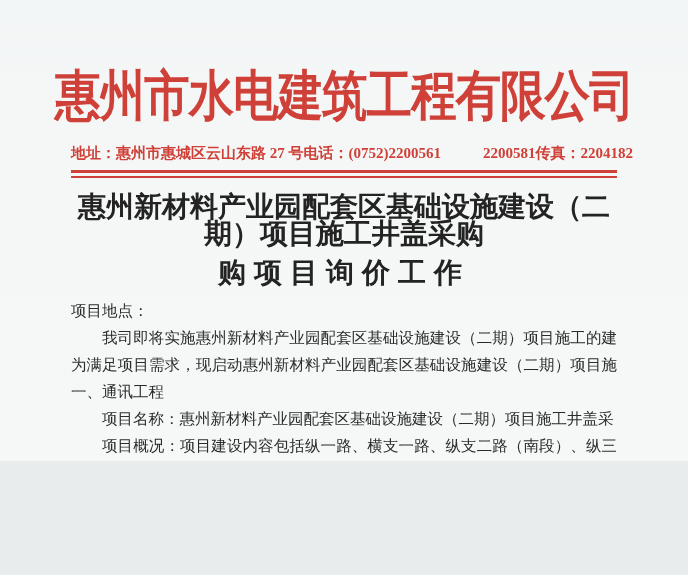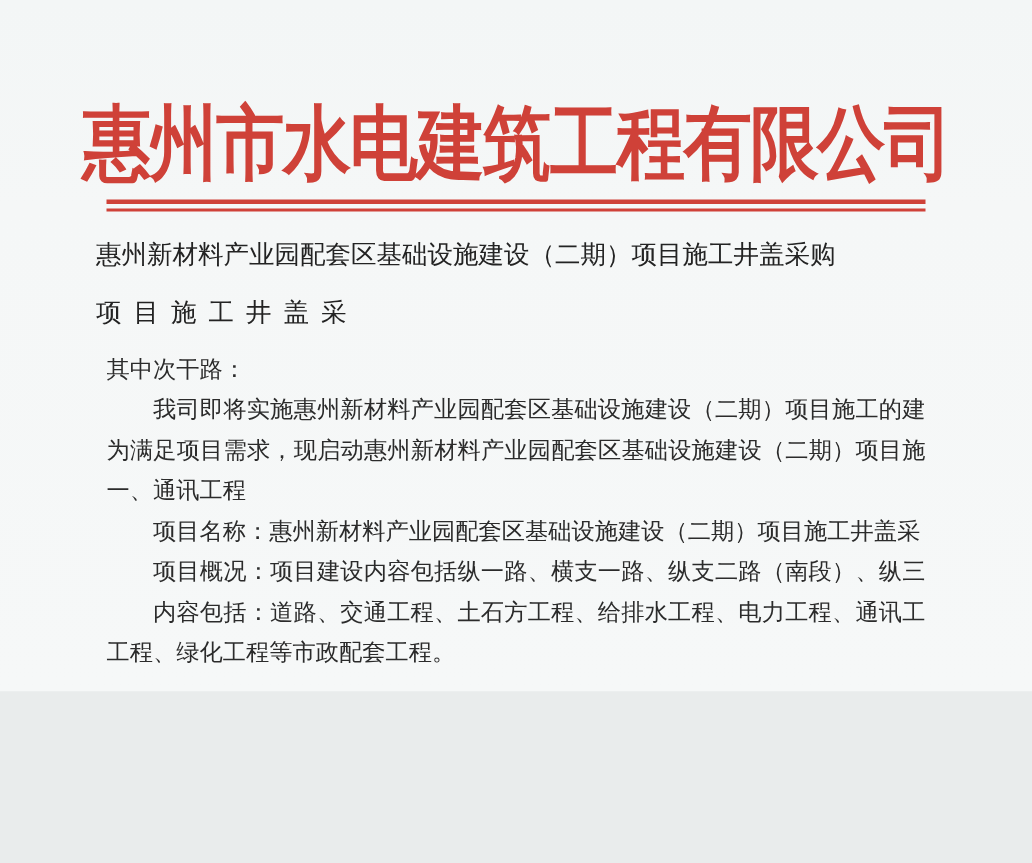--- a/index.html
+++ b/index.html
@@ -46,24 +46,24 @@
     font-weight:700;
     font-size:15px;
     white-space:nowrap;
   }
   .contact-row .phone-extra{margin-left:42px;}
   .rule{width:546px;margin:0 auto;background:var(--accent);}
   .rule-thick{height:3px;margin-top:7px;}
   .rule-thin{height:2px;margin-top:3px;}
   .doc-title{
     width:560px;margin:15px auto 0;
-    text-align:left;
-    font-weight:400;
+    text-align:center;
+    font-weight:700;
     color:#232323;
-    font-size:17px;
+    font-size:28px;
   }
   .doc-title .t1{line-height:27px;}
   .doc-title .t2{line-height:27px;margin-top:12px;letter-spacing:8px;}
   .doc-body{
     width:546px;margin:12px auto 0;
     font-size:15.5px;
     color:var(--ink);
   }
   .doc-body .line{
     line-height:26.9px;
@@ -87,31 +87,38 @@
 </style>
 </head>
 <body>
 
 <div class="page">
 
   <div class="letterhead">
     <div class="company-name">
       <span class="squeeze">惠州市水电建筑工程有限公司</span>
     </div>
+    <div class="contact-row">
+      <span>地址：惠州市惠城区云山东路 27 号</span>
+      <span>
+        <span>电话：(0752)2200561</span><span class="phone-extra">2200581</span>
+      </span>
+      <span>传真：2204182</span>
+    </div>
     <div class="rule rule-thick"></div>
     <div class="rule rule-thin"></div>
   </div>
 
   <div class="doc-title">
     <div class="t1">惠州新材料产业园配套区基础设施建设（二期）项目施工井盖采购</div>
-    <div class="t2">项目施工井盖采</div>
+    <div class="t2">购项目询价工作</div>
   </div>
 
   <div class="doc-body">
-    <div class="line">其中次干路：</div>
+    <div class="line">项目地点：</div>
     <div>
         <div class="line indent fill">我司即将实施惠州新材料产业园配套区基础设施建设（二期）项目施工的建设工作，</div>
         <div class="line fill">为满足项目需求，现启动惠州新材料产业园配套区基础设施建设（二期）项目施工井盖采</div>
         <div class="line">一、通讯工程</div>
         <div class="line indent">项目名称：惠州新材料产业园配套区基础设施建设（二期）项目施工井盖采购项目</div>
         <div class="line indent fill">项目概况：项目建设内容包括纵一路、横支一路、纵支二路（南段）、纵三路（北段）</div>
         <div class="line indent fill">内容包括：道路、交通工程、土石方工程、给排水工程、电力工程、通讯工程、照明</div>
         <div class="line">工程、绿化工程等市政配套工程。</div>
       </div>
   </div>

